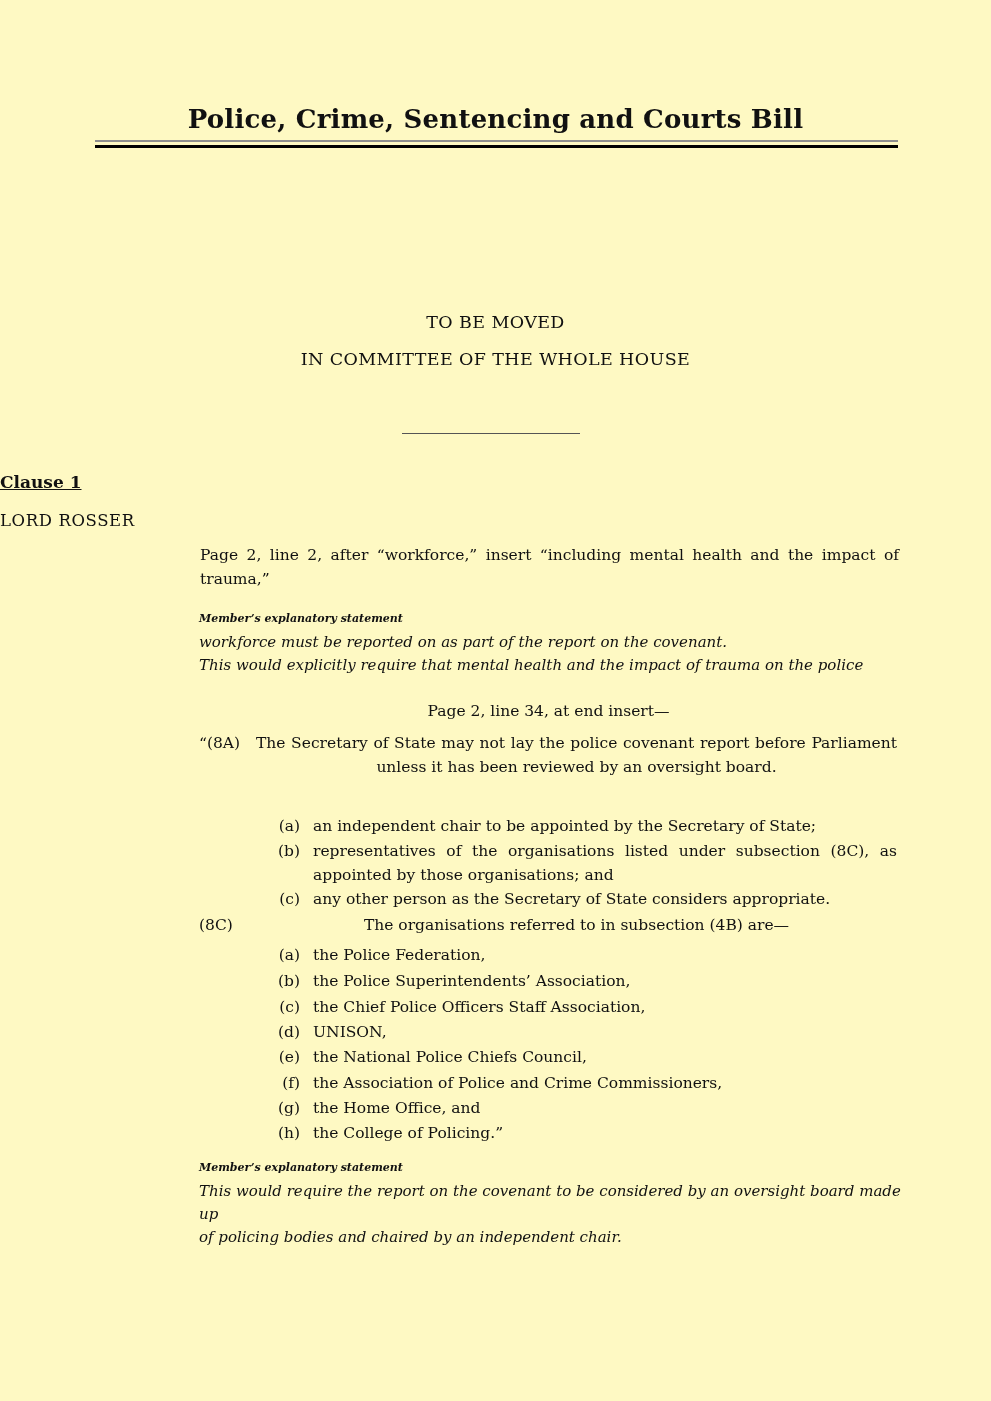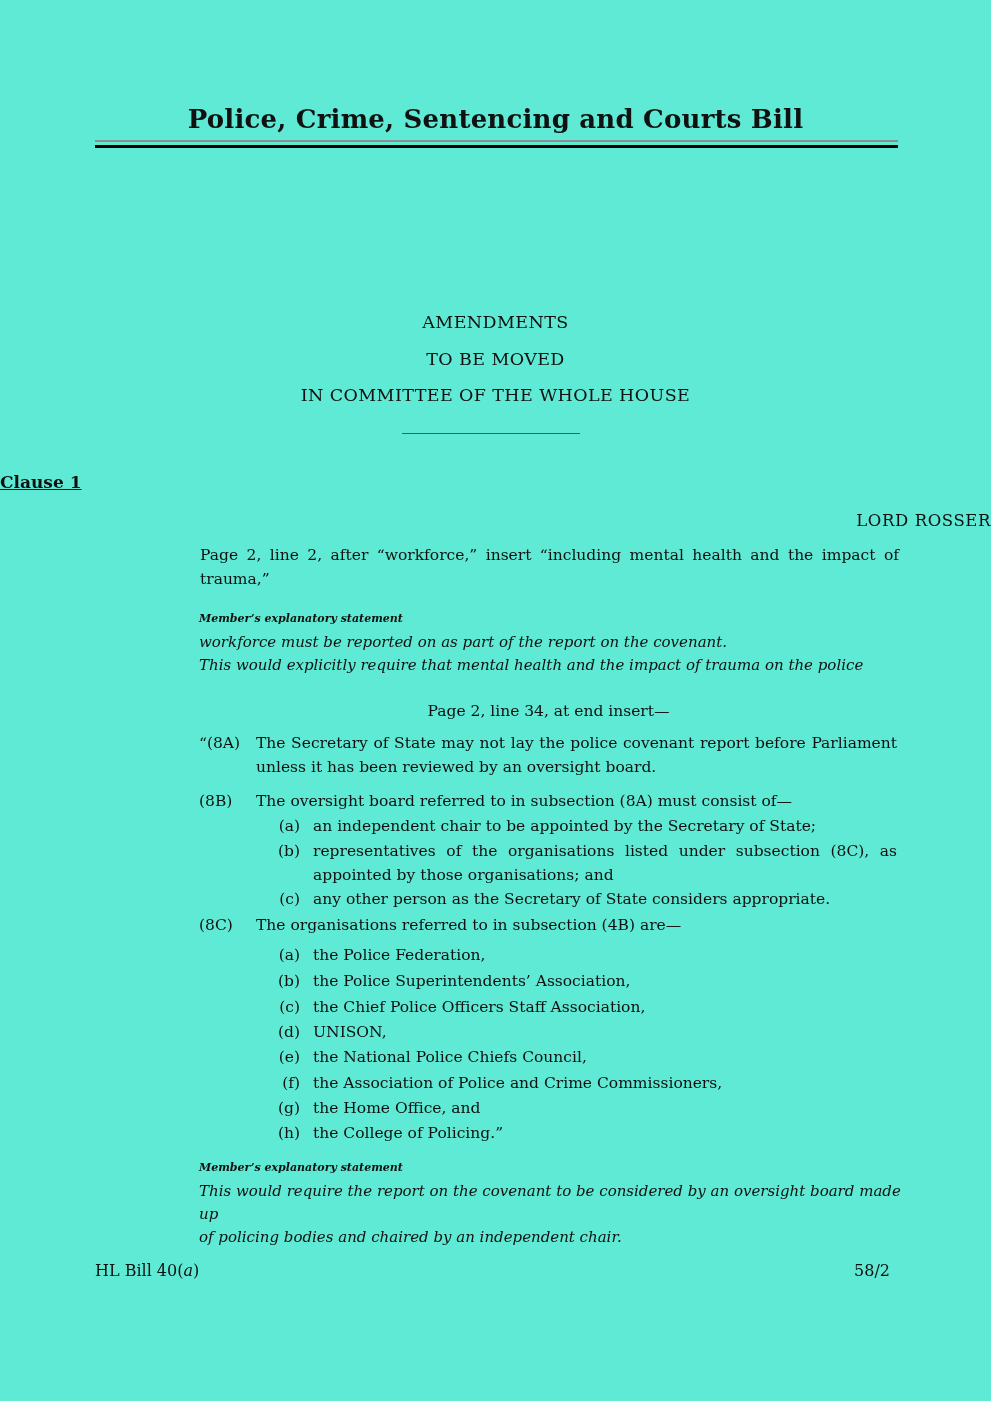--- a/index.html
+++ b/index.html
@@ -2,21 +2,21 @@
 <html><head>
 <meta charset="utf-8">
 <style>
   * { margin: 0; padding: 0; box-sizing: border-box; }
   html, body { background: #e8e8e8; }
   .page {
     position: relative;
     width: 991px;
     height: 1401px;
     margin: 0 auto;
-    background: #5eead4;
+    background: #fef9c3;
     color: #111111;
     font-family: "DejaVu Serif", "Liberation Serif", serif;
     overflow: hidden;
   }
   .bill-title {
     position: absolute;
     top: 104px; left: 0; right: 0;
     text-align: center;
     font-size: 26px;
     font-weight: bold;
@@ -46,24 +46,23 @@
   .clause-title {
     position: absolute;
     top: 472px; left: 0; right: 0;
     font-size: 17px;
     font-weight: bold;
     text-decoration: underline;
   }
   .mover-name {
     position: absolute;
     top: 511px; left: 0; right: 0;
-    text-align: right;
+    text-align: left;
     font-size: 16.5px;
     letter-spacing: 0.6px;
-    padding-left: 20px;
   }
   .body-text { font-size: 15.5px; line-height: 24px; }
   .amend1-text {
     position: absolute;
     top: 543px; left: 200px; width: 699px;
   }
   .just { text-align: justify; text-align-last: justify; }
   .expl {
     position: absolute;
     left: 199px; width: 706px;
@@ -78,21 +77,21 @@
     position: absolute;
     top: 699px; left: 199px; width: 699px; text-align: center;
   }
   .row { position: absolute; left: 0; right: 0; height: 24px; }
   .row .lbl {
     position: absolute; left: 199px; width: 51px;
     font-size: 15.5px; line-height: 24px;
   }
   .row .txt {
     position: absolute; left: 256px; width: 641px;
-    font-size: 15.5px; line-height: 24px;
+    font-size: 15.5px; line-height: 24px; text-align: center;
   }
   .row .slbl {
     position: absolute; left: 262px; width: 38px;
     text-align: right;
     font-size: 15.5px; line-height: 24px;
   }
   .row .stxt {
     position: absolute; left: 313px; width: 584px;
     font-size: 15.5px; line-height: 24px;
   }
@@ -111,21 +110,20 @@
 <div class="page">
 
   <div class="bill-title">Police, Crime, Sentencing and Courts Bill</div>
 
   <div class="title-rule">
     <div class="rule-gray"></div>
     <div class="rule-black"></div>
   </div>
 
   <div class="heading-block">
-    <div>AMENDMENTS</div>
     <div>TO BE MOVED</div>
     <div>IN COMMITTEE OF THE WHOLE HOUSE</div>
   </div>
 
   <div class="center-rule"></div>
 
   <div class="clause-title">Clause 1</div>
   <div class="mover-name">LORD ROSSER</div>
 
   <div class="amend1-text body-text">
@@ -142,24 +140,20 @@
   <div class="amend2-instr body-text">Page 2, line 34, at end insert—</div>
 
   <div class="row" style="top:731px">
     <span class="lbl">“(8A)</span>
     <span class="txt just">The Secretary of State may not lay the police covenant report before Parliament</span>
   </div>
   <div class="row" style="top:755px">
     <span class="txt">unless it has been reviewed by an oversight board.</span>
   </div>
 
-  <div class="row" style="top:789px">
-    <span class="lbl">(8B)</span>
-    <span class="txt">The oversight board referred to in subsection (8A) must consist of—</span>
-  </div>
   <div class="row" style="top:814px">
     <span class="slbl">(a)</span>
     <span class="stxt">an independent chair to be appointed by the Secretary of State;</span>
   </div>
   <div class="row" style="top:839px">
     <span class="slbl">(b)</span>
     <span class="stxt just">representatives of the organisations listed under subsection (8C), as</span>
   </div>
   <div class="row" style="top:863px">
     <span class="stxt">appointed by those organisations; and</span>
@@ -205,18 +199,14 @@
     <span class="slbl">(h)</span>
     <span class="stxt">the College of Policing.”</span>
   </div>
 
   <div class="expl expl-2">
     <div class="expl-heading">Member’s explanatory statement</div>
     <div>This would require the report on the covenant to be considered by an oversight board made up</div>
     <div>of policing bodies and chaired by an independent chair.</div>
   </div>
 
-  <div class="footer">
-    <span class="footer-left"><span>HL Bill 40(</span><span class="it">a</span><span>)</span></span>
-    <span class="footer-right">58/2</span>
-  </div>
 
 </div>
 
 </body></html>

